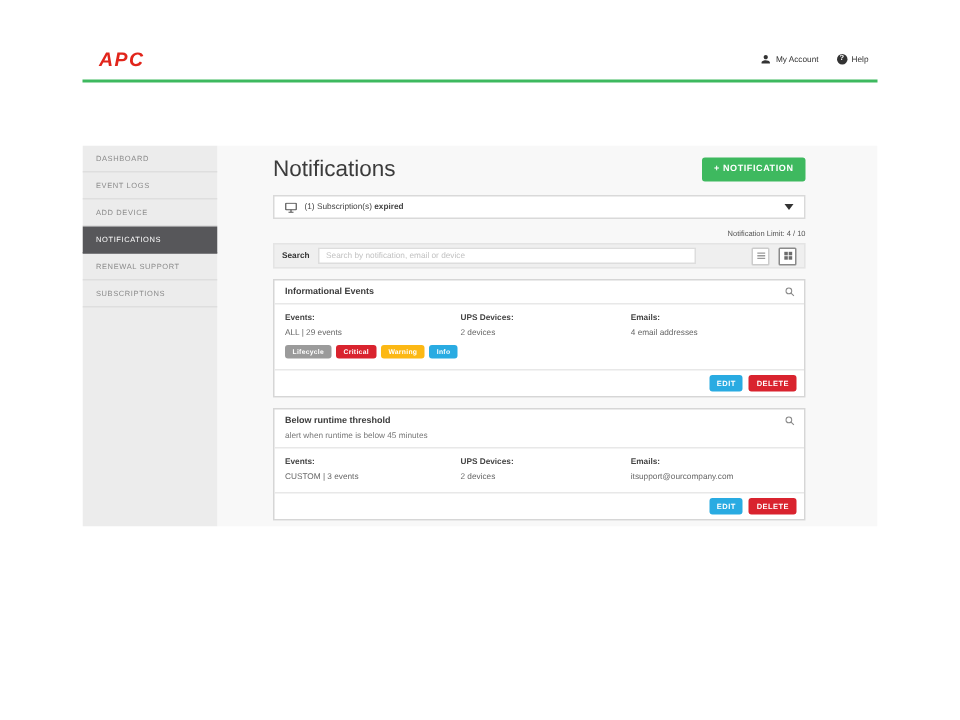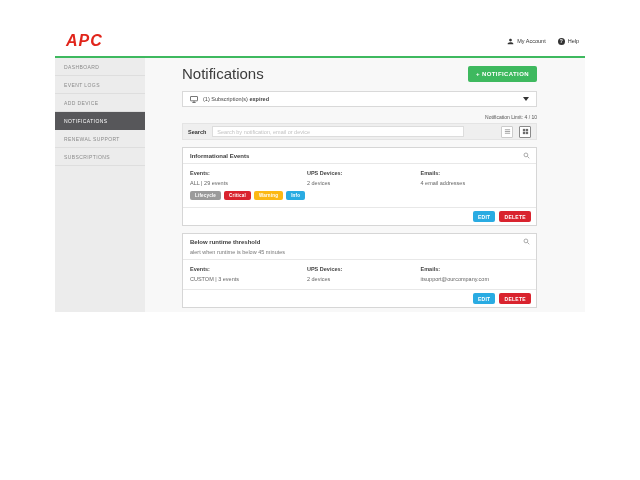--- a/index.html
+++ b/index.html
@@ -6,29 +6,29 @@
   html,body { margin:0; padding:0; }
   body {
     width:640px; height:480px; background:#ffffff;
     font-family:"Liberation Sans", sans-serif; color:#444;
     overflow:hidden;
   }
   .app { width:530px; margin:30px auto 0; }
 
   
   .topbar { display:flex; justify-content:space-between; align-items:center; padding:2px 6px 6px 11px; }
-  .logo { color:#e1251b; font-weight:bold; font-style:italic; font-size:16px; letter-spacing:1px; }
+  .logo { color:#e1251b; font-weight:bold; font-style:italic; font-size:13px; letter-spacing:1px; }
   .topbar-right { display:flex; align-items:center; gap:12px; }
   .top-link { display:flex; align-items:center; gap:3px; font-size:5.5px; color:#333; cursor:pointer; }
   .help-icon { width:7px; height:7px; border-radius:50%; background:#333; color:#fff; font-size:5px; line-height:7px; text-align:center; font-weight:bold; }
   .help-icon::after { content:"?"; }
   .greenline { height:2px; background:#3eb95f; }
 
   
-  .layout { display:flex; height:254px; overflow:hidden; align-items:stretch; }
+  .layout { display:flex; height:254px; overflow:hidden; align-items:stretch;margin-top:42px; }
 
   .sidebar { width:90px; flex:0 0 90px; background:#ececec; }
   .side-item { padding:6px 4px 5px 9px; font-size:5px; letter-spacing:.4px; color:#8a8a8a; border-bottom:1px solid #dedede; cursor:pointer; }
   .side-item.active { background:#57575a; color:#fff; border-bottom-color:#57575a; }
 
   .content { flex:1; background:#f8f8f8; padding:4px 48px 0 37px; }
 
   
   .page-head { display:flex; justify-content:space-between; align-items:center; margin:3px 0 9px; }
   .page-title { font-size:15px; font-weight:400; color:#3c3c3c; margin:0; }

